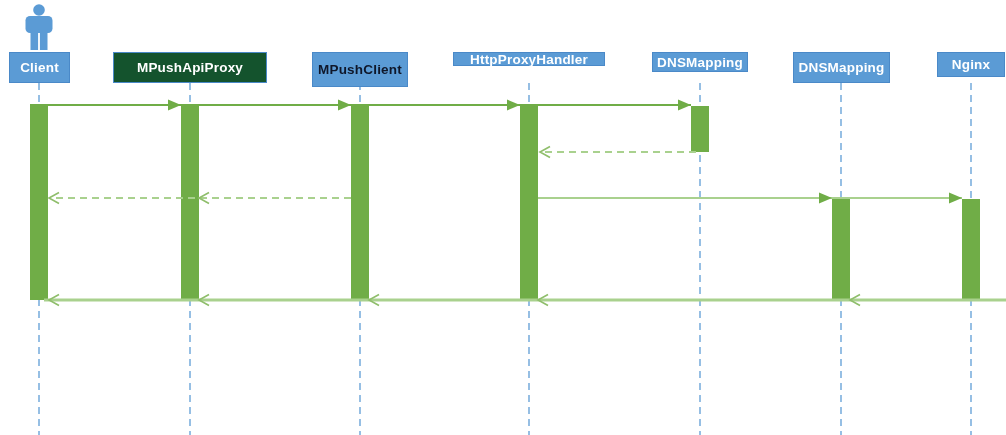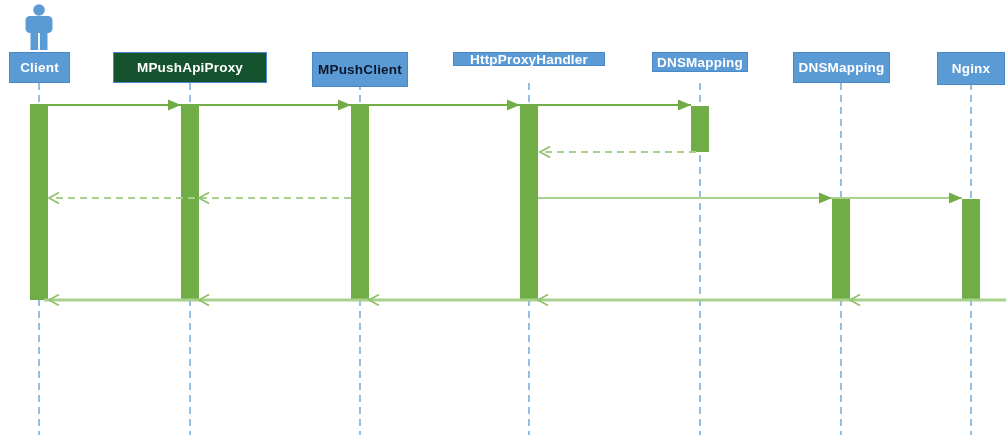--- a/index.html
+++ b/index.html
@@ -68,16 +68,16 @@
     </div>
     <div class="pbox" style="left: 453px; top: 52px; width: 152px; height: 14px; background: rgb(91, 155, 213); border-color: rgb(74, 137, 200); color: rgb(255, 255, 255);">
       <span>HttpProxyHandler</span>
     </div>
     <div class="pbox" style="left: 652px; top: 52px; width: 96px; height: 20px; background: rgb(91, 155, 213); border-color: rgb(74, 137, 200); color: rgb(255, 255, 255);">
       <span>DNSMapping</span>
     </div>
     <div class="pbox" style="left: 793px; top: 52px; width: 97px; height: 31px; background: rgb(91, 155, 213); border-color: rgb(74, 137, 200); color: rgb(255, 255, 255);">
       <span>DNSMapping</span>
     </div>
-    <div class="pbox" style="left: 937px; top: 52px; width: 68px; height: 33px; background: rgb(91, 155, 213); border-color: rgb(74, 137, 200); color: rgb(255, 255, 255);">
+    <div class="pbox" style="left: 937px; top: 52px; width: 68px; height: 25px; background: rgb(91, 155, 213); border-color: rgb(74, 137, 200); color: rgb(255, 255, 255);">
       <span>Nginx</span>
     </div>
   </div>
 
 </body></html>

